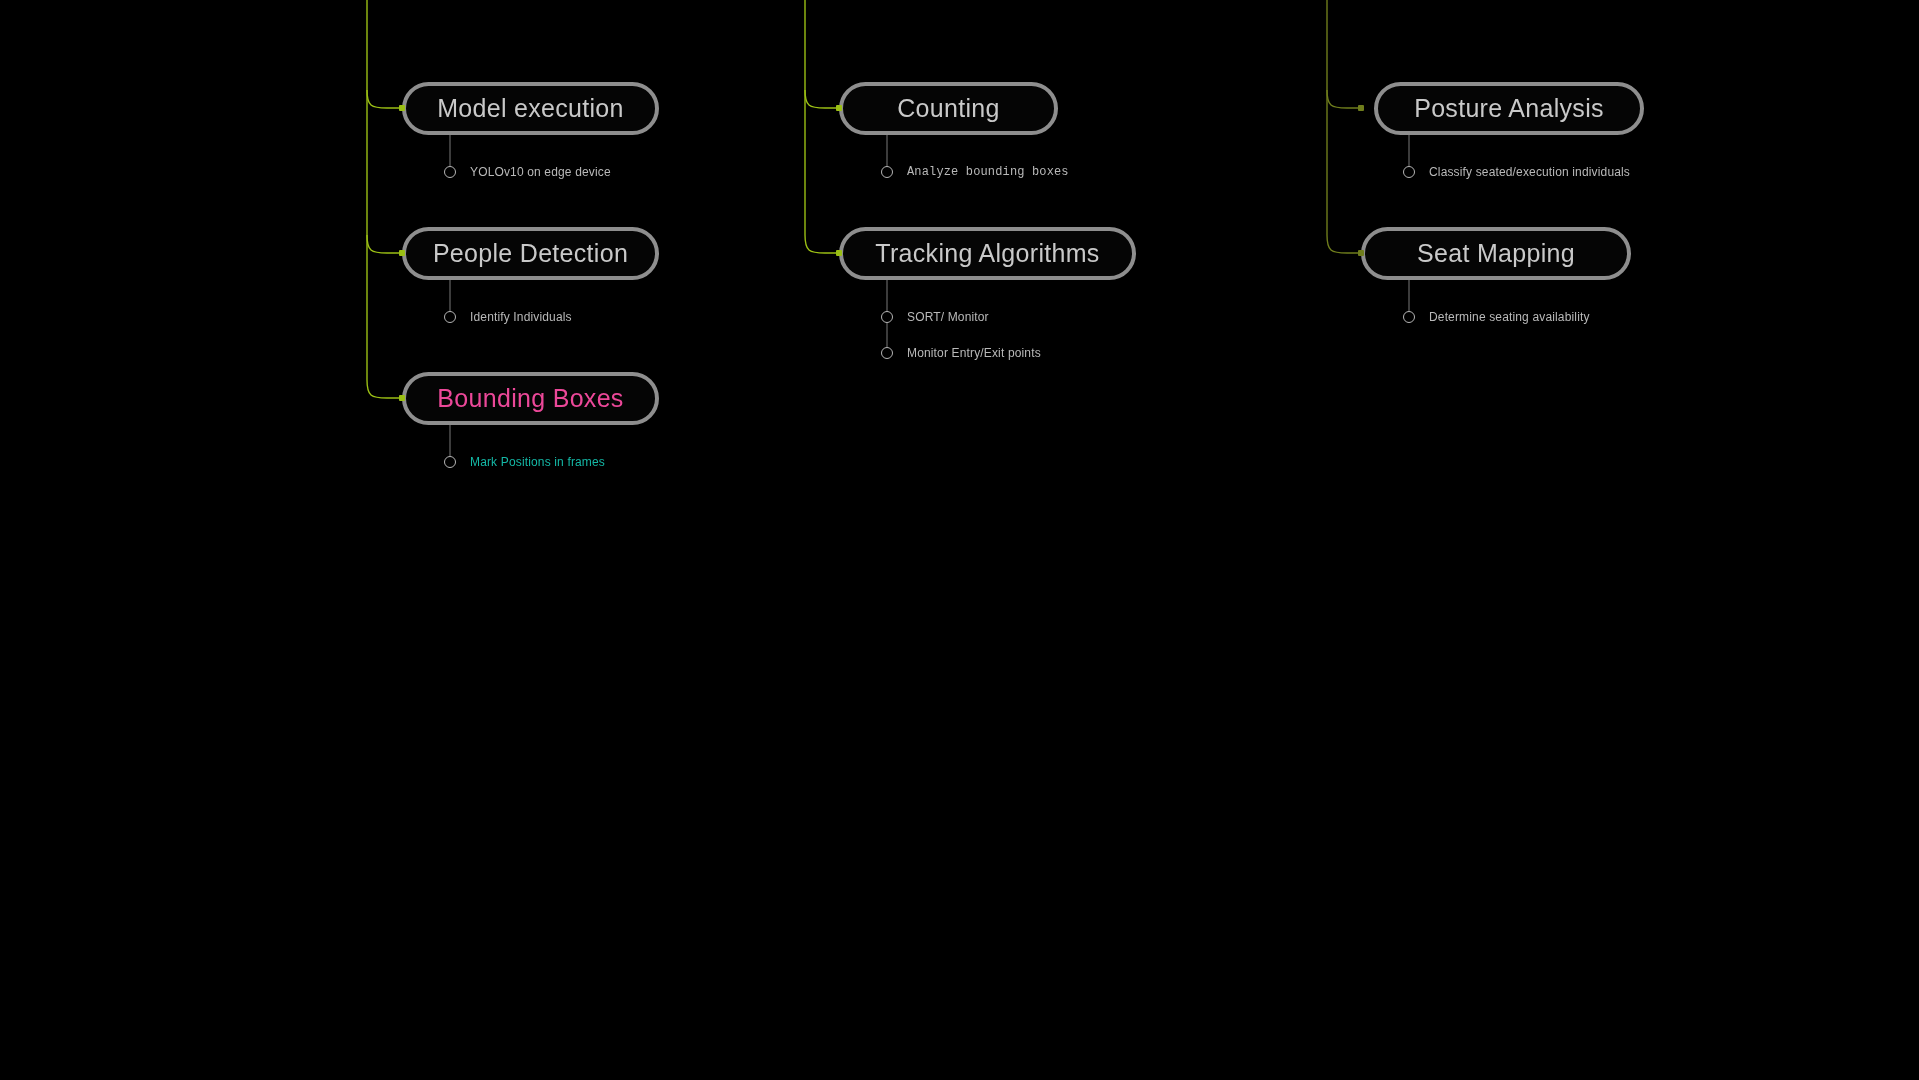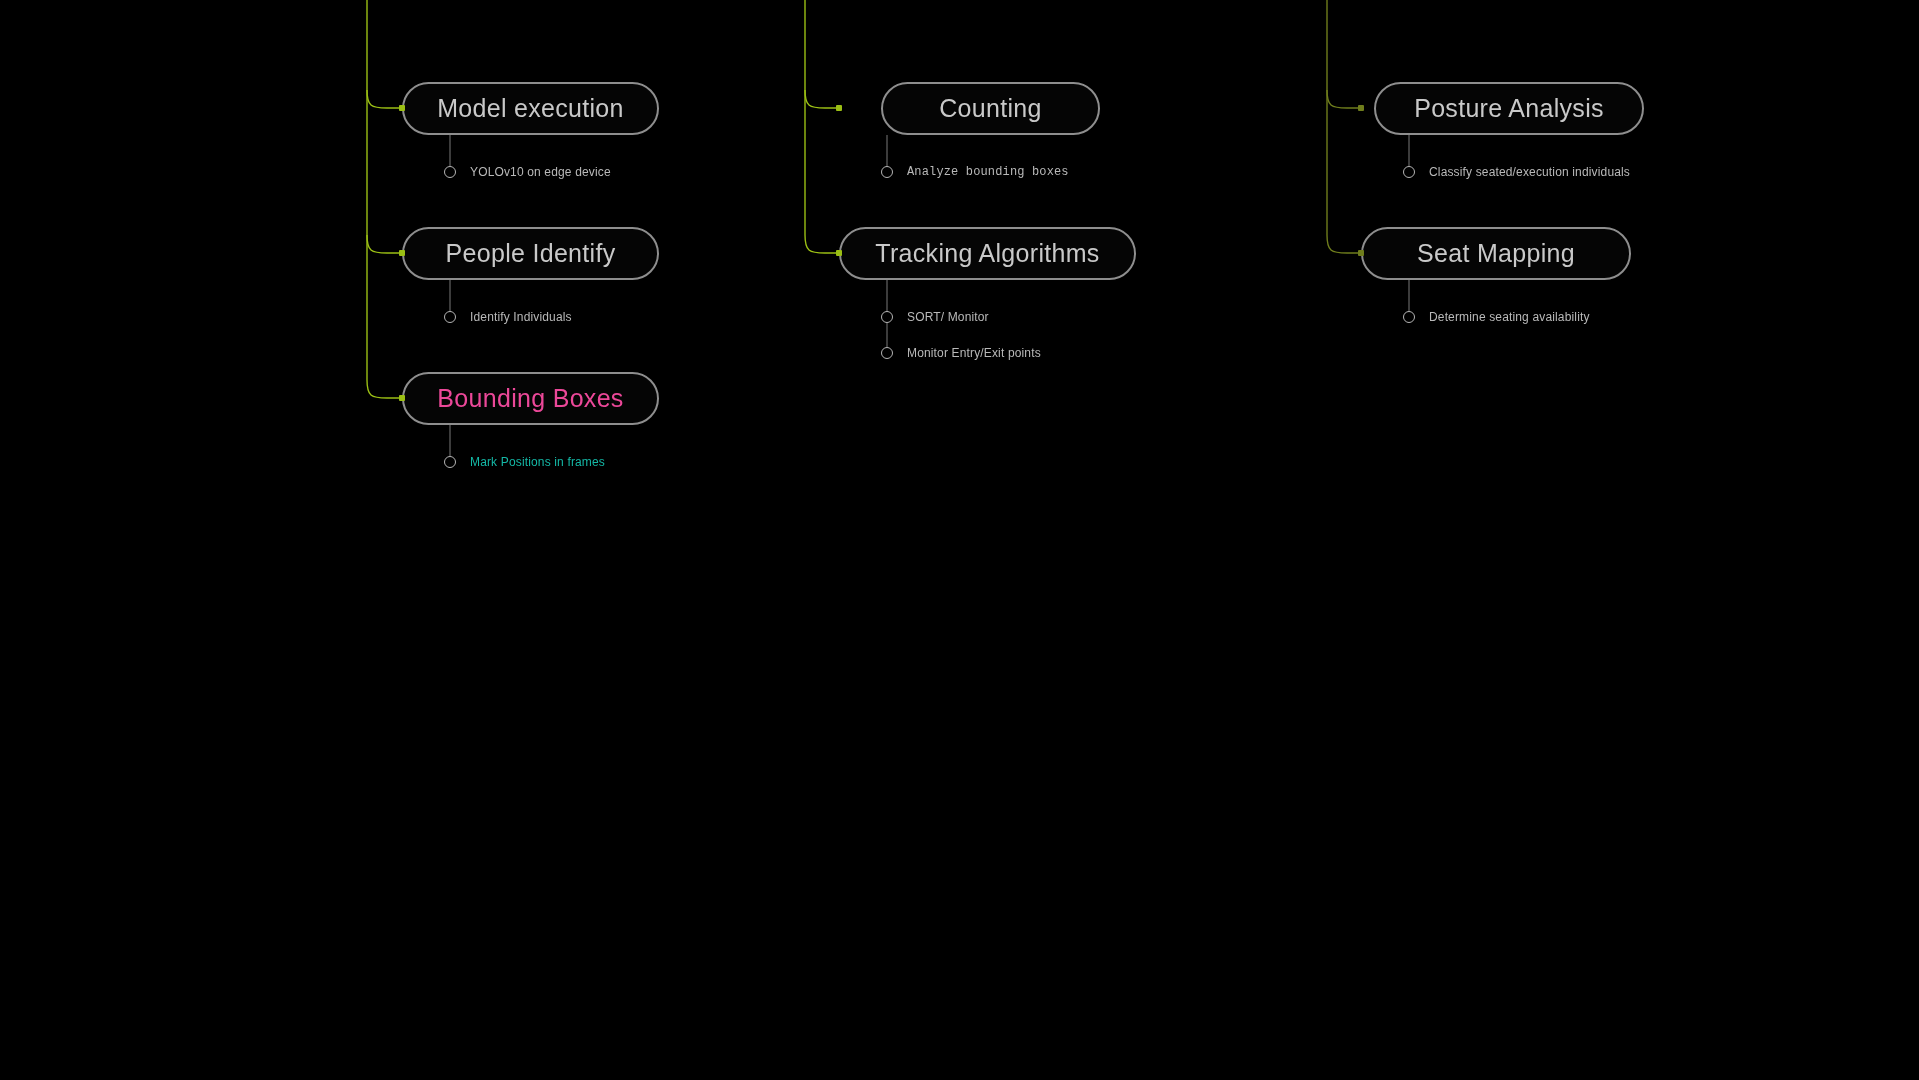--- a/index.html
+++ b/index.html
@@ -31,21 +31,21 @@
     width: 1919px;
     height: 1080px;
     pointer-events: none;
   }
 
   
   .node {
     position: absolute;
     height: 53px;
     box-sizing: border-box;
-    border: 2px solid #fef9c3;
+    border: 4px solid #fef9c3;
     border-radius: 30px;
     background: #050505;
     display: flex;
     align-items: center;
     justify-content: center;
     padding: 0 26px;
     white-space: nowrap;
   }
   .node-label {
     font-size: 25px;
@@ -115,36 +115,36 @@
   <div id="branches">
       <div class="node" style="left: 402px; top: 82px; width: 257px; border-color: rgb(142, 142, 142);">
         <span class="node-label" style="color: rgb(201, 201, 201);">Model execution</span>
       </div>
       <div class="nub" style="left: 399px; top: 105px; background: rgb(155, 191, 20);"></div>
       <div class="subitem" style="left: 444px; top: 166px;">
         <span class="sub-bullet" style="border-color: rgb(180, 180, 180);"></span>
         <span class="sub-label" style="color: rgb(185, 185, 185);">YOLOv10 on edge device</span>
       </div>
       <div class="node" style="left: 402px; top: 227px; width: 257px; border-color: rgb(142, 142, 142);">
-        <span class="node-label" style="color: rgb(201, 201, 201);">People  Identify</span>
+        <span class="node-label" style="color: rgb(201, 201, 201);">People  Detection</span>
       </div>
       <div class="nub" style="left: 399px; top: 250px; background: rgb(155, 191, 20);"></div>
       <div class="subitem" style="left: 444px; top: 311px;">
         <span class="sub-bullet" style="border-color: rgb(180, 180, 180);"></span>
         <span class="sub-label" style="color: rgb(185, 185, 185);">Identify  Individuals</span>
       </div>
       <div class="node" style="left: 402px; top: 372px; width: 257px; border-color: rgb(142, 142, 142);">
         <span class="node-label" style="color: #ec4899;">Bounding  Boxes</span>
       </div>
       <div class="nub" style="left: 399px; top: 395px; background: rgb(155, 191, 20);"></div>
       <div class="subitem" style="left: 444px; top: 456px;">
         <span class="sub-bullet" style="border-color: rgb(180, 180, 180);"></span>
         <span class="sub-label" style="color: #14b8a6;">Mark  Positions in frames</span>
       </div>
-      <div class="node" style="left: 881px; top: 82px; width: 219px; border-color: rgb(142, 142, 142);">
+      <div class="node" style="left: 839px; top: 82px; width: 219px; border-color: rgb(142, 142, 142);">
         <span class="node-label" style="color: rgb(201, 201, 201);">Counting</span>
       </div>
       <div class="nub" style="left: 836px; top: 105px; background: rgb(155, 191, 20);"></div>
       <div class="subitem" style="left: 881px; top: 166px; font-family: Liberation Mono, monospace;">
         <span class="sub-bullet" style="border-color: rgb(180, 180, 180);"></span>
         <span class="sub-label" style="color: rgb(185, 185, 185);">Analyze bounding boxes</span>
       </div>
       <div class="node" style="left: 839px; top: 227px; width: 297px; border-color: rgb(142, 142, 142);">
         <span class="node-label" style="color: rgb(201, 201, 201);">Tracking Algorithms</span>
       </div>

